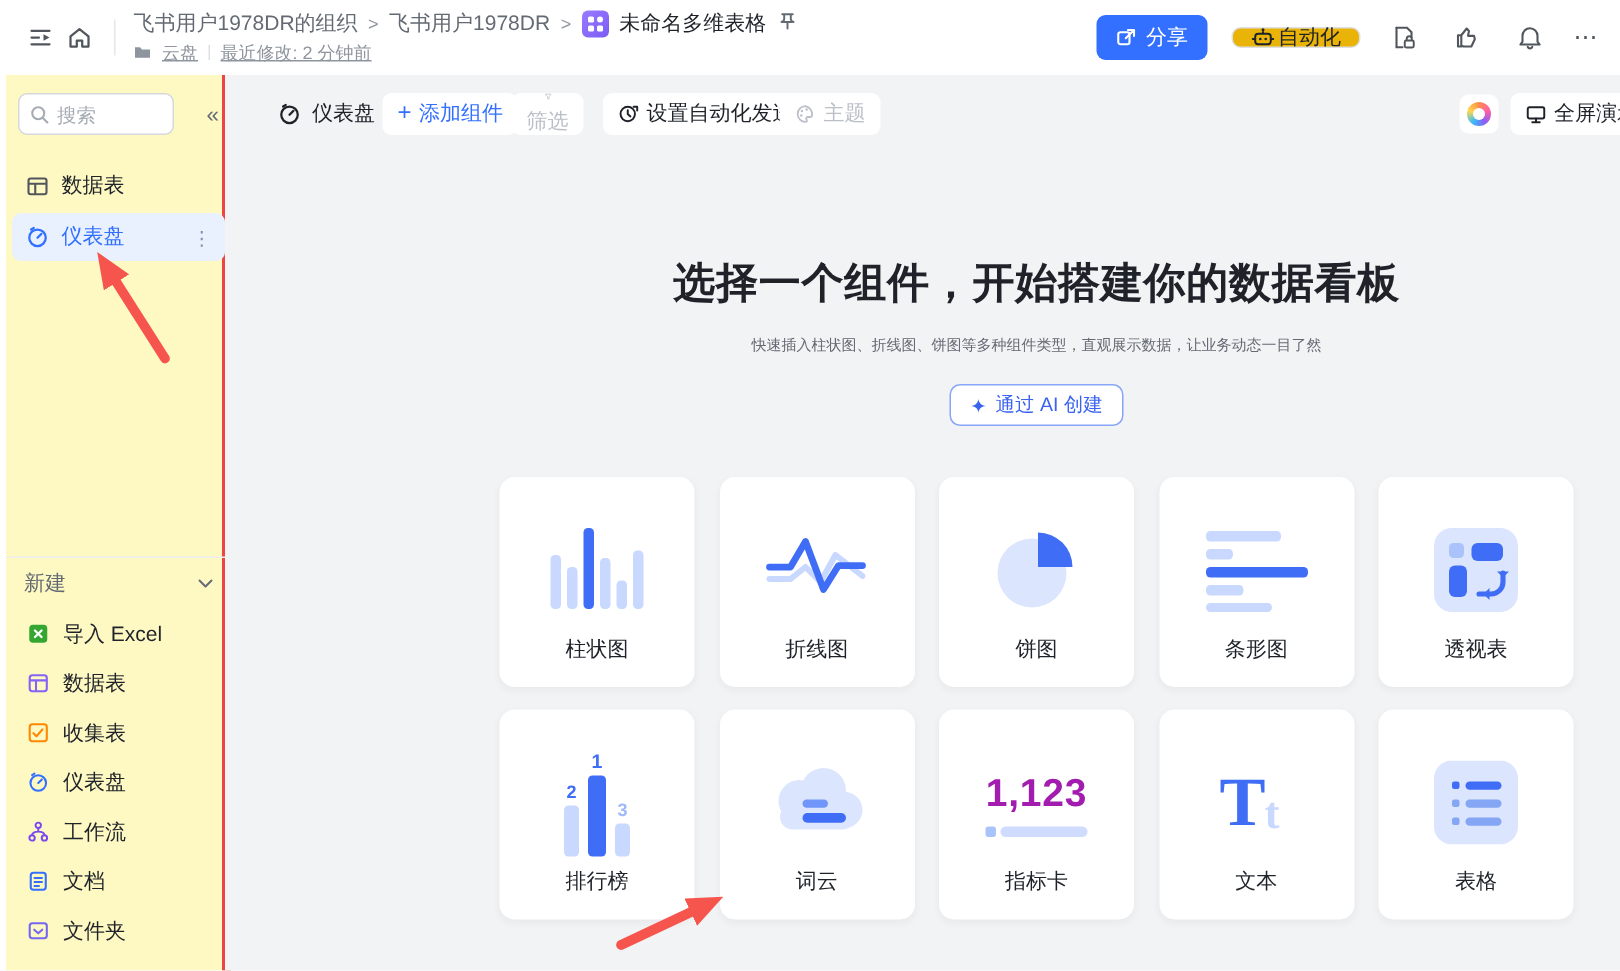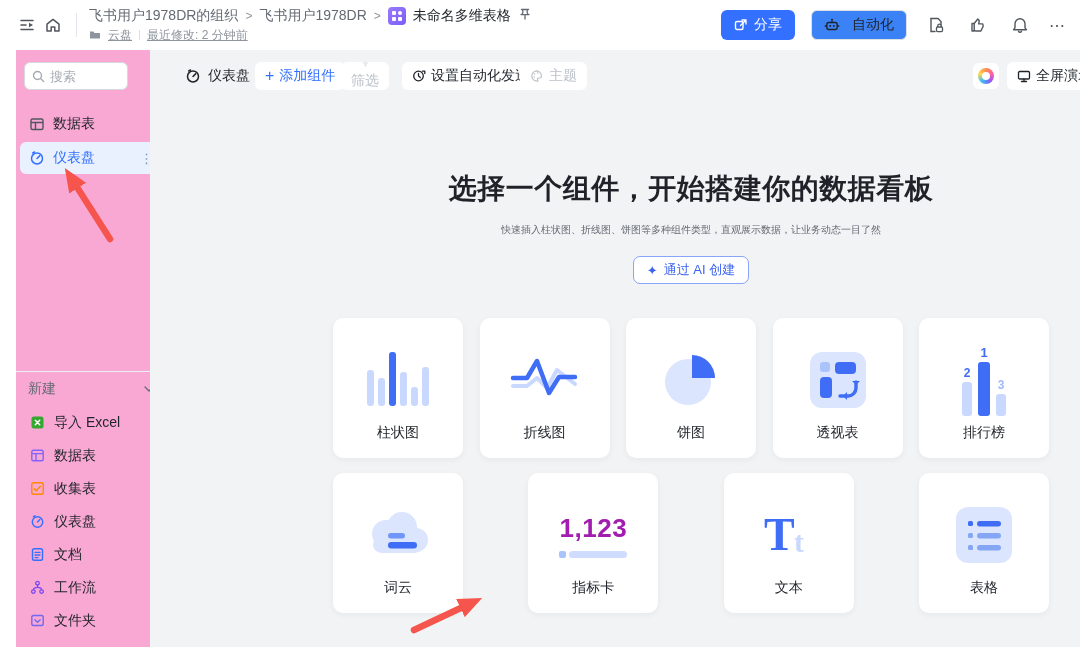--- a/index.html
+++ b/index.html
@@ -12,25 +12,25 @@
   .tb-div { width:1px; height:24px; background:#e5e6eb; margin:0 12px 0 10px; flex:none; }
   .crumbs { display:flex; flex-direction:column; gap:2px;justify-content:center; }
   .crumb-row1 { display:flex; align-items:center; gap:7px; font-size:14px; color:#646a73; }
   .crumb-sep { color:#8f959e; font-size:12px; }
   .crumb-current { color:#1f2329; font-weight:500; }
   .bitable-ic { width:18px; height:18px; border-radius:4px; background:linear-gradient(135deg,#9a7bff,#7b5cf5); display:flex; align-items:center; justify-content:center; flex:none; }
   .crumb-row2 { display:flex; align-items:center; gap:7px; font-size:12px; color:#8f959e;text-decoration:underline; }
   .meta-div { width:1px; height:10px; background:#dee0e3; }
   .tb-right { margin-left:auto; display:flex; align-items:center; gap:16px; }
   .btn-share { height:30px; background:#3370ff; color:#fff; border:none; border-radius:6px; font-size:14px; padding:0 13px; display:flex; align-items:center; gap:6px; cursor:pointer; font-family:inherit; }
-  .btn-auto { height:30px; background:#3b82f6; color:#1f2329; border:1px solid #dee0e3; border-radius:6px; font-size:14px; padding:0 12px; display:flex; align-items:center; gap:12px; cursor:pointer; font-family:inherit; }
+  .btn-auto { height:14px; background:#eab308; color:#1f2329; border:1px solid #dee0e3; border-radius:6px; font-size:14px; padding:0 12px; display:flex; align-items:center; gap:2px; cursor:pointer; font-family:inherit; }
   .tb-more { font-size:16px; color:#51565d; letter-spacing:1px; cursor:pointer; }
 
   
-  .sidebar { position:absolute; left:16px; top:50px; width:150px; height:597px; background:#f9a8d4; border-right:4px solid #ef4444; }
+  .sidebar { position:absolute; left:4px; top:50px; width:150px; height:597px; background:#fef9c3; border-right:6px solid #ef4444; }
   .search-row { position:absolute; left:8px; top:12px; width:134px; display:flex; align-items:center; }
   .search-box { width:104px; height:28px; border:1px solid #d5d8dc; border-radius:6px; display:flex; align-items:center; padding:0 7px; gap:5px; background:#fff; }
   .search-box input { border:none; outline:none; width:60px; font-size:13px; color:#1f2329; font-family:inherit; background:transparent; }
   .search-box input::placeholder { color:#a6abb3; }
   .collapse { margin-left:auto; color:#646a73; font-size:15px; cursor:pointer; }
   .nav { position:absolute; left:0; top:56px; width:150px; }
   .nav-item { height:32px; margin:2px 4px; border-radius:6px; display:flex; align-items:center; padding:0 9px; gap:8px; font-size:14px; color:#1f2329; cursor:pointer; }
   .nav-item.selected { background:#e9f1fe; color:#3370ff; }
   .nav-kebab { margin-left:auto; color:#7e90b3; font-size:13px; cursor:pointer; }
   .side-divider { position:absolute; left:0; top:321px; width:149px; height:1px; background:#eceef1; }
@@ -234,36 +234,36 @@
         <svg width="15" height="15" viewBox="0 0 15 15">
             <circle cx="7.5" cy="8" r="5.2" stroke="#3370ff" stroke-width="1.4" fill="none"></circle>
             <path d="M7.5 8l2.4-2.4M5 1.8l-1.6.9" stroke="#3370ff" stroke-width="1.4" stroke-linecap="round"></path>
           </svg>
       </span>
       <span>仪表盘</span>
     </div>
     <div class="new-item">
       <span class="mini-ic">
         <svg width="15" height="15" viewBox="0 0 15 15">
-            <rect x="2.5" y="1.8" width="10" height="11.4" rx="1.8" stroke="#3370ff" stroke-width="1.4" fill="none"></rect>
-            <path d="M5 5.3h5M5 8h5M5 10.6h3" stroke="#3370ff" stroke-width="1.3" stroke-linecap="round"></path>
-          </svg>
-      </span>
-      <span>文档</span>
-    </div>
-    <div class="new-item">
-      <span class="mini-ic">
-        <svg width="15" height="15" viewBox="0 0 15 15">
             <circle cx="7.5" cy="3.2" r="1.8" stroke="#7b47f1" stroke-width="1.3" fill="none"></circle>
             <circle cx="3.4" cy="11.6" r="1.8" stroke="#7b47f1" stroke-width="1.3" fill="none"></circle>
             <circle cx="11.6" cy="11.6" r="1.8" stroke="#7b47f1" stroke-width="1.3" fill="none"></circle>
             <path d="M7.5 5v2.4M7.5 7.4c-2.4 0-4.1 1-4.1 2.4M7.5 7.4c2.4 0 4.1 1 4.1 2.4" stroke="#7b47f1" stroke-width="1.3" fill="none"></path>
           </svg>
       </span>
       <span>工作流</span>
+    </div>
+    <div class="new-item">
+      <span class="mini-ic">
+        <svg width="15" height="15" viewBox="0 0 15 15">
+            <rect x="2.5" y="1.8" width="10" height="11.4" rx="1.8" stroke="#3370ff" stroke-width="1.4" fill="none"></rect>
+            <path d="M5 5.3h5M5 8h5M5 10.6h3" stroke="#3370ff" stroke-width="1.3" stroke-linecap="round"></path>
+          </svg>
+      </span>
+      <span>文档</span>
     </div>
     <div class="new-item">
       <span class="mini-ic">
         <svg width="15" height="15" viewBox="0 0 15 15">
             <rect x="1.8" y="2.5" width="11.4" height="10" rx="1.8" stroke="#7467f0" stroke-width="1.4" fill="none"></rect>
             <path d="M4.8 6.8l2.7 2.4 2.7-2.4" stroke="#7467f0" stroke-width="1.4" fill="none" stroke-linecap="round" stroke-linejoin="round"></path>
           </svg>
       </span>
       <span>文件夹</span>
     </div>
@@ -356,20 +356,32 @@
     <div class="card">
       <div class="card-icon">
         <svg width="60" height="58" viewBox="0 0 60 58">
           <circle cx="27" cy="31" r="23" fill="#dbe5fe"></circle>
           <path d="M31 27 L31 4 A23 23 0 0 1 54 27 Z" fill="#3f6df5"></path>
         </svg>
       </div>
       <div class="card-label">饼图</div>
     </div>
 
+    <div class="card">
+      <div class="card-icon">
+        <svg width="72" height="56" viewBox="0 0 72 56">
+          <rect x="2" y="2" width="50" height="7" rx="3" fill="#c9d8fe"></rect>
+          <rect x="2" y="14" width="18" height="7" rx="3" fill="#c9d8fe"></rect>
+          <rect x="2" y="26" width="68" height="7" rx="3" fill="#3f6df5"></rect>
+          <rect x="2" y="38" width="25" height="7" rx="3" fill="#c9d8fe"></rect>
+          <rect x="2" y="50" width="44" height="6" rx="3" fill="#c9d8fe"></rect>
+        </svg>
+      </div>
+      <div class="card-label">条形图</div>
+    </div>
 
     <div class="card">
       <div class="card-icon">
         <svg width="56" height="56" viewBox="0 0 56 56">
           <rect x="0" y="0" width="56" height="56" rx="12" fill="#dbe5fe"></rect>
           <rect x="10" y="10" width="10" height="10" rx="3" fill="#aac4fb"></rect>
           <rect x="25" y="10" width="21" height="12" rx="4" fill="#3f6df5"></rect>
           <rect x="10" y="25" width="12" height="21" rx="4" fill="#3f6df5"></rect>
           <path d="M30 44h8a8 8 0 0 0 8-8v-6" fill="none" stroke="#3f6df5" stroke-width="3.4" stroke-linecap="round"></path>
           <path d="M46 33l-4-4h8z" fill="#3f6df5"></path>

